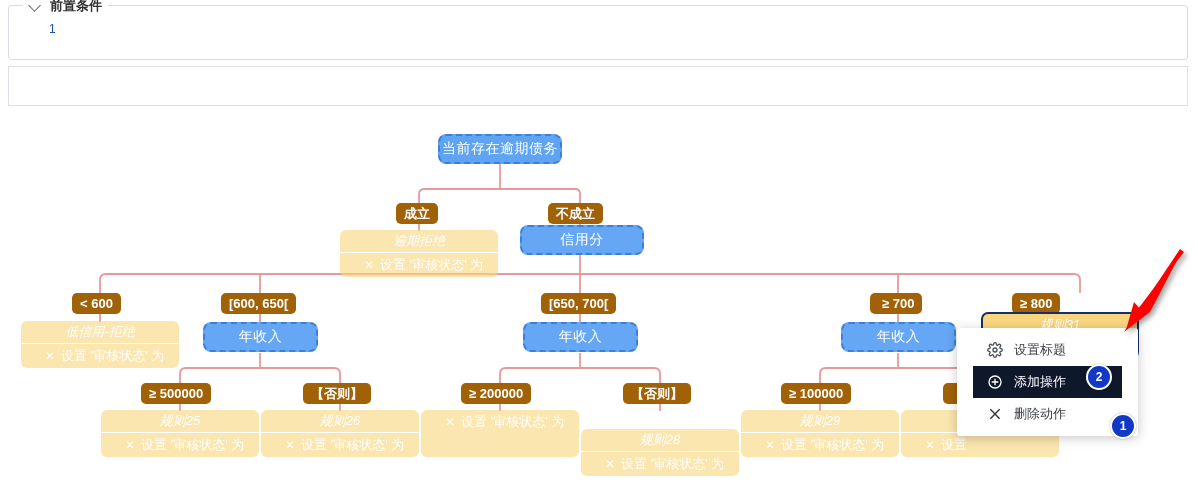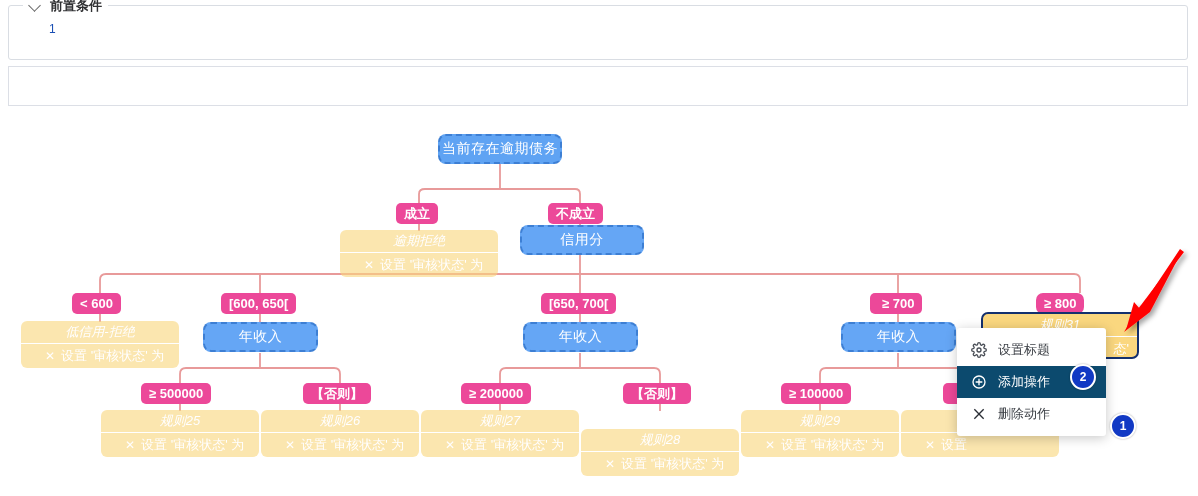--- a/index.html
+++ b/index.html
@@ -47,21 +47,21 @@
   
   .cond{
     background:#65a6f5;border:2px dashed #3d7fd4;border-radius:8px;
     color:#ffffff;font-size:14px;display:flex;align-items:center;justify-content:center;
     height:30px;letter-spacing:0.5px;
   }
   .cond.root{background:#5fa3f3;}
 
   
   .pill{
-    background:#ec4899;border-radius:5px;color:#fff;
+    background:#a16207;border-radius:5px;color:#fff;
     font-size:13px;font-weight:bold;height:21px;
     display:flex;align-items:center;justify-content:center;
     padding:0 8px;white-space:nowrap;
   }
 
   
   .rule{
     background:#fad77f;border-radius:6px;overflow:hidden;
     height:47px;
   }
@@ -84,28 +84,28 @@
     display:flex;align-items:center;justify-content:center;
     border:2px solid #ffffff;box-shadow:0 0 2px rgba(0,0,0,.35);
     z-index:60;
   }
 
   
   .ctx-menu{
     position:absolute;left:957px;top:328px;width:149px;
     background:#ffffff;border-radius:3px;
     box-shadow:0 2px 12px rgba(0,0,0,.22);
-    padding:6px 0;z-index:50;
+    padding:6px 16px;z-index:50;
   }
   .ctx-item{
     height:32px;display:flex;align-items:center;gap:11px;
     padding-left:14px;font-size:13px;color:#3b3f45;cursor:pointer;
     position:relative;
   }
-  .ctx-item.active{background:#0c4a6e;color:#ffffff;}
+  .ctx-item.active{background:#0f172a;color:#ffffff;}
   .ctx-ico{width:16px;height:16px;display:flex;align-items:center;justify-content:center;flex:none;}
   .ctx-ico svg{display:block;}
 
   
   .arrow-svg{position:absolute;left:1110px;top:248px;width:88px;height:100px;z-index:70;pointer-events:none;}
 </style>
 </head>
 <body>
 
 <div class="precond-fieldset">
@@ -186,21 +186,21 @@
   </div>
   <div class="node pill" style="left:221px;top:183px;">
     <span>[600, 650[</span>
   </div>
   <div class="node pill" style="left:541px;top:183px;">
     <span>[650, 700[</span>
   </div>
   <div class="node pill" style="left:870px;top:183px;padding-left:12px;">
     <span>≥ 700</span>
   </div>
-  <div class="node pill" style="left:1036px;top:183px;border-radius:7px;">
+  <div class="node pill" style="left:1012px;top:183px;">
     <span>≥ 800</span>
   </div>
 
   <div class="node rule pale" style="left:21px;top:211px;width:158px;">
     <div class="title">低信用-拒绝</div>
     <div class="act">
       <span class="x">✕</span><span>设置 '审核状态' 为</span>
     </div>
   </div>
 
@@ -245,21 +245,20 @@
       <span class="x">✕</span><span>设置 '审核状态' 为</span>
     </div>
   </div>
   <div class="node rule pale" style="left:261px;top:300px;width:158px;">
     <div class="title">规则26</div>
     <div class="act">
       <span class="x">✕</span><span>设置 '审核状态' 为</span>
     </div>
   </div>
   <div class="node rule pale" style="left:421px;top:300px;width:158px;">
-    <div class="title">规则27</div>
     <div class="act">
       <span class="x">✕</span><span>设置 '审核状态' 为</span>
     </div>
   </div>
   <div class="node rule pale" style="left:581px;top:300px;width:158px;margin-top:19px;">
     <div class="title">规则28</div>
     <div class="act">
       <span class="x">✕</span><span>设置 '审核状态' 为</span>
     </div>
   </div>

